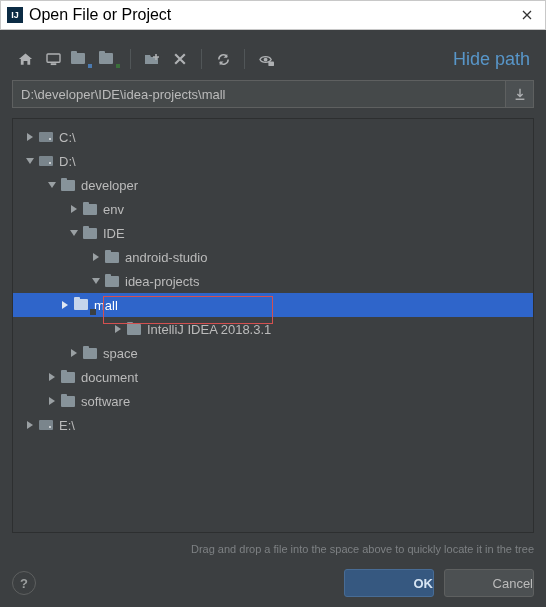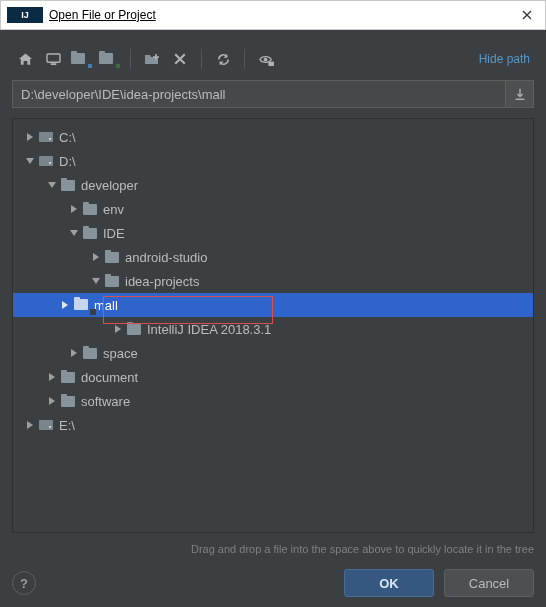--- a/index.html
+++ b/index.html
@@ -15,27 +15,27 @@
   .titlebar {
     height: 30px;
     background: #ffffff;
     display: flex;
     align-items: center;
     padding: 0 6px;
     border: 1px solid #c8c8c8;
     color: #000;
   }
   .titlebar .logo {
-    width: 36px; height: 16px;
+    width: 16px; height: 16px;
     background: #0b2b44;
     margin-right: 6px;
     display: flex; align-items: center; justify-content: center;
   }
   .titlebar .logo span { color: #fff; font-size: 9px; font-weight: bold; line-height: 1; }
-  .titlebar .title { flex: 1; font-size: 12px; text-decoration: underline; }
+  .titlebar .title { flex: 1; font-size: 16px; }
   .titlebar .close {
     font-size: 14px; width: 24px; height: 24px;
     display: flex; align-items: center; justify-content: center;
     cursor: default;
   }
   .dialog {
     background: #3c3f41;
     position: absolute;
     left: 0; top: 30px;
     width: 546px;
@@ -51,21 +51,21 @@
   }
   .tbtn {
     width: 26px; height: 26px;
     display: flex; align-items: center; justify-content: center;
     color: #afb1b3;
   }
   .tsep { width: 1px; height: 20px; background: #515658; margin: 0 6px; }
   .hide-path {
     margin-left: auto;
     color: #5896c9;
-    font-size: 12px;
+    font-size: 18px;
     padding-right: 4px;
   }
   .path-row {
     display: flex; align-items: stretch; margin-top: 6px;
     height: 28px;
     border-radius: 13px;
   }
   .path-input {
     flex: 1;
     background: #45494a;
@@ -157,21 +157,21 @@
     border: 1px solid #5e6060;
     border-radius: 12px;
     display: flex; align-items: center; justify-content: center;
     color: #9c9f9f; font-weight: bold;
     font-size: 13px;
   }
   .spacer { flex: 1; }
   .btn {
     width: 90px; height: 28px;
     border-radius: 3px;
-    display: flex; align-items: center; justify-content: center;
+    display: flex; align-items: center; justify-content: flex-end;
     font-size: 13px;
   }
   .btn.primary {
     background: #365880;
     border: 1px solid #486c95;
     color: #d7e4f2;
     font-weight: 600;
   }
   .btn.secondary {
     background: #4c5052;

